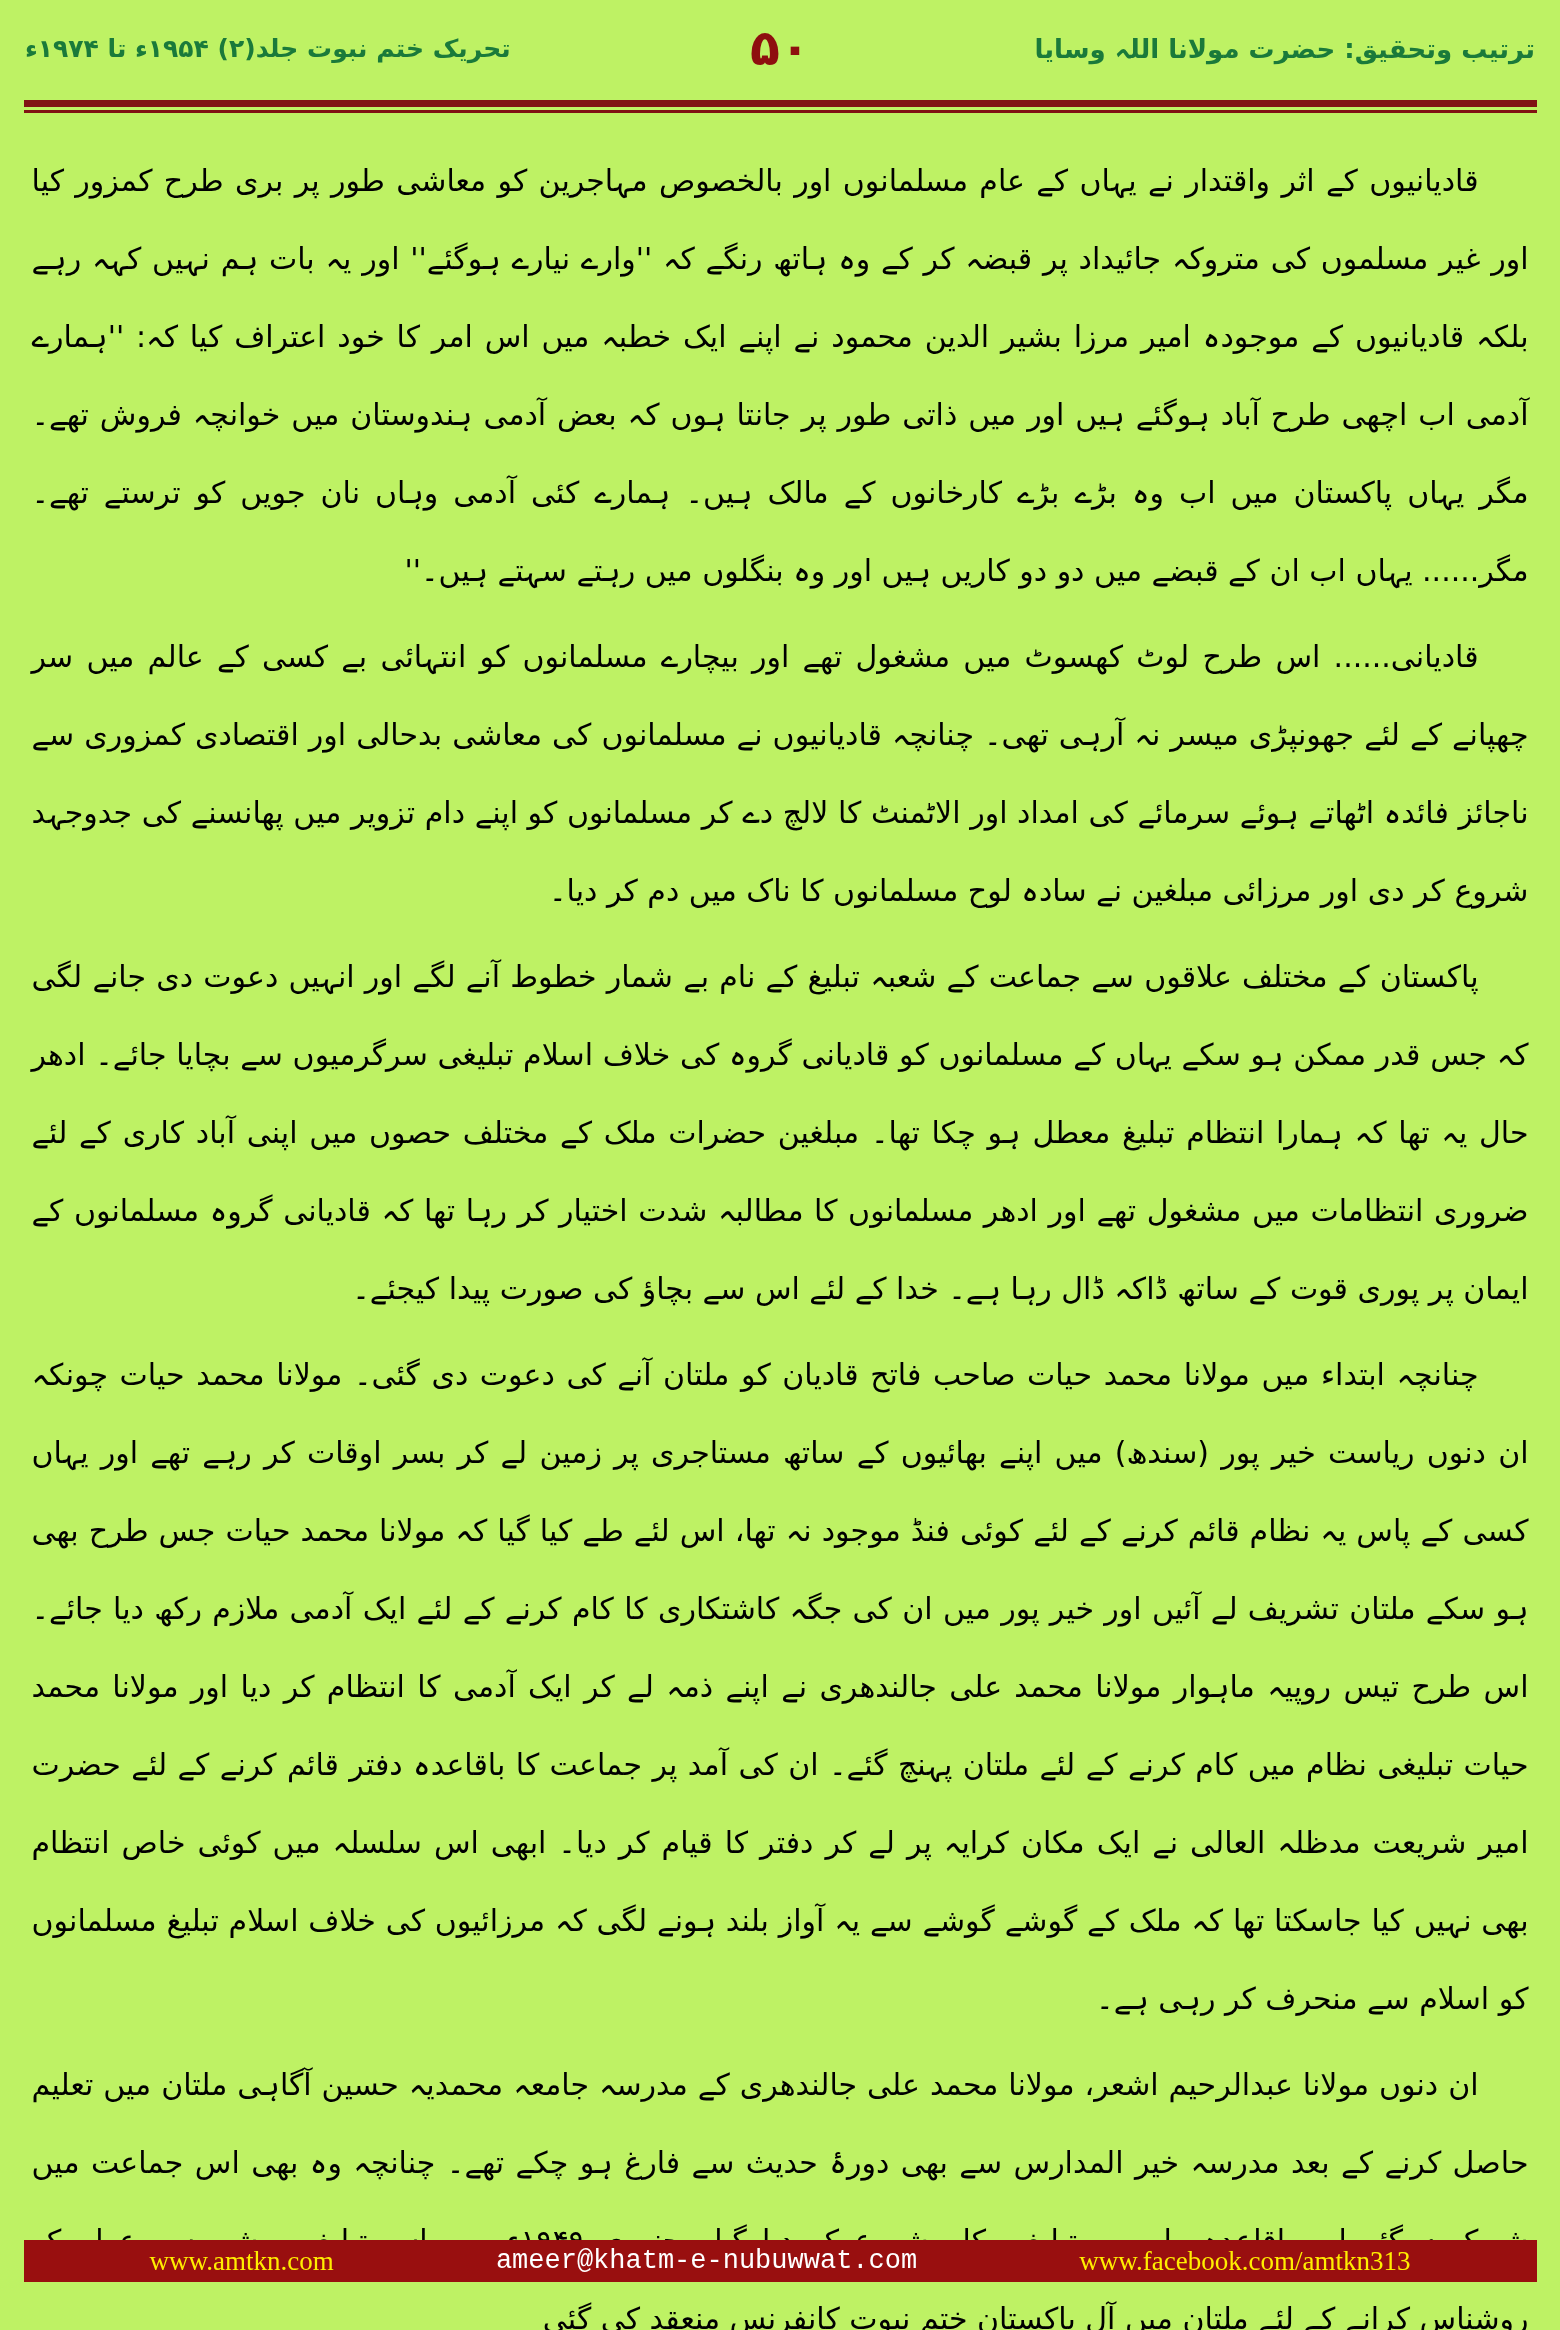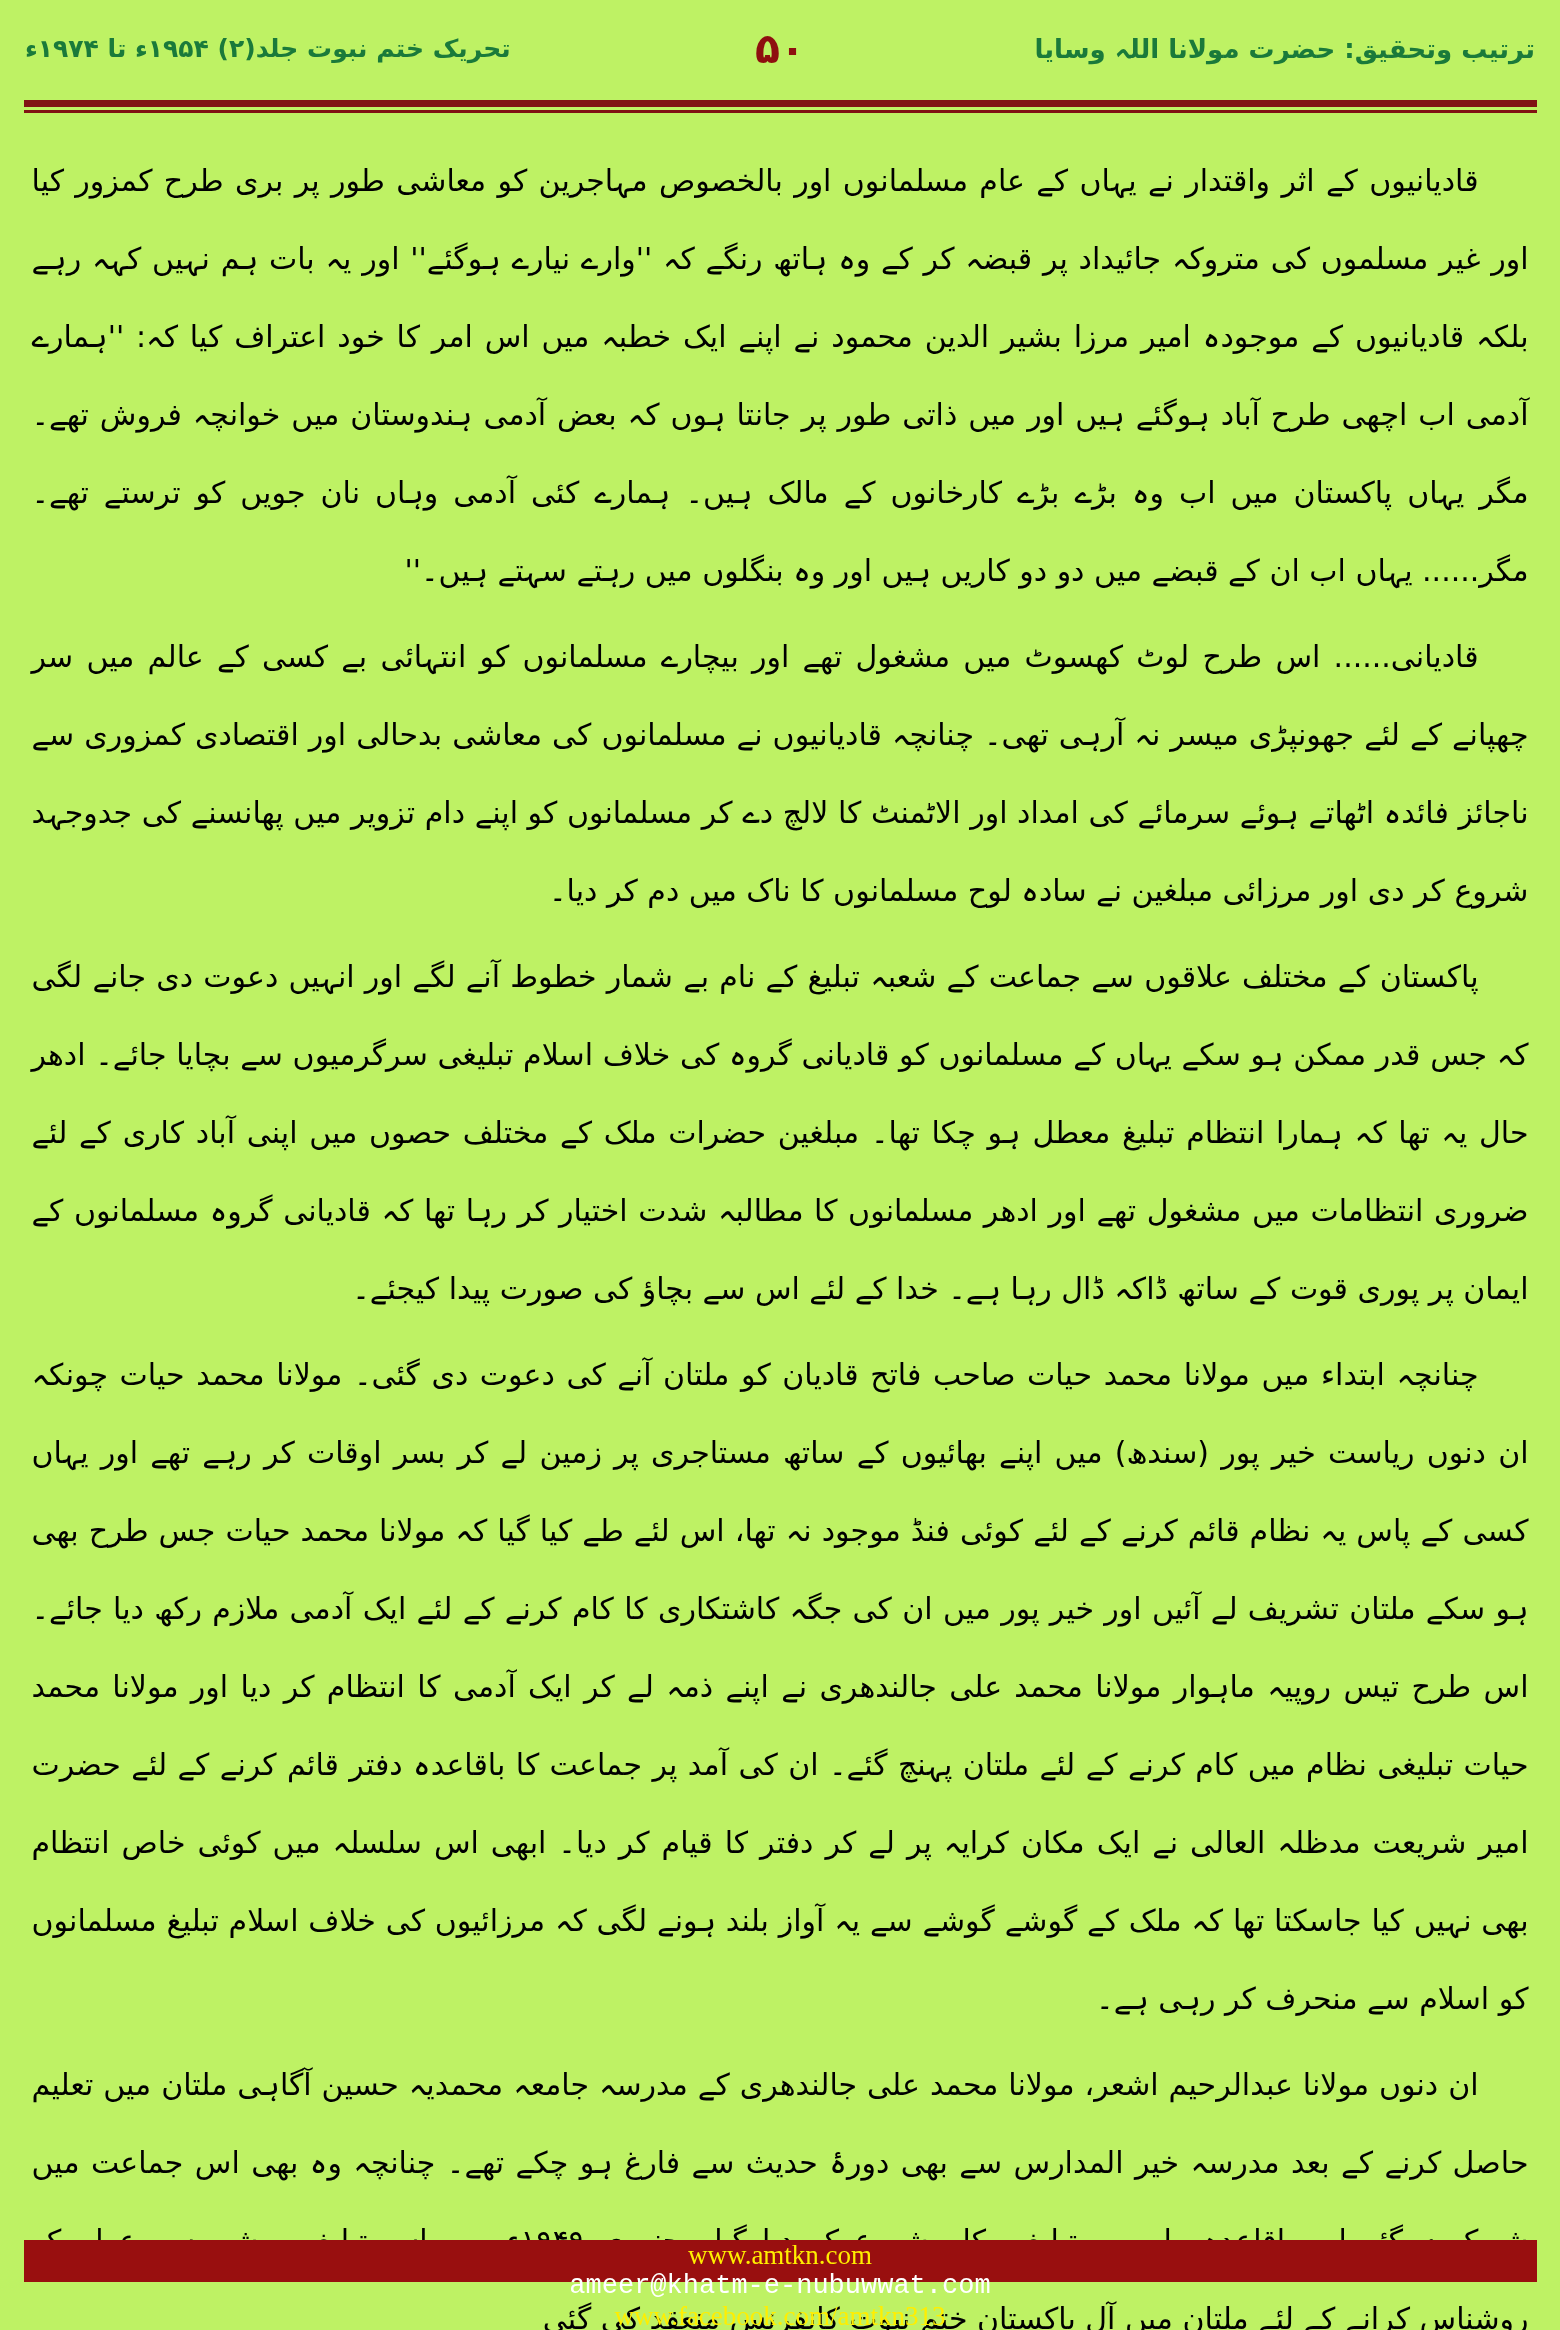--- a/index.html
+++ b/index.html
@@ -23,21 +23,21 @@
     direction:rtl;
   }
   .header .book-title{
     color:#1a7a3a;
     font-size:25px;
     font-weight:bold;
     white-space:nowrap;
   }
   .header .page-number{
     color:#8e0f0f;
-    font-size:41px;
+    font-size:49px;
     font-weight:bold;
     position:absolute;
     left:50%;
     transform:translateX(-50%);
   }
   .header .credit{
     color:#1a7a3a;
     font-size:26px;
     font-weight:bold;
     white-space:nowrap;
@@ -76,21 +76,20 @@
     height:42px;
     background:#990f0f;
     display:flex;
     align-items:center;
     justify-content:space-between;
     direction:ltr;
     font-family:"Liberation Serif","DejaVu Serif",serif;
     font-size:27px;
     padding:0 126px;
     box-sizing:border-box;
-    flex-direction:column;
   }
   .footer-bar .site{color:#ffee00;}
   .footer-bar .email{color:#ffffff;font-family:Liberation Mono, monospace;}
   .footer-bar .fb{color:#ffee00;}
 </style>
 </head>
 <body>
 
 <div class="page">
 

